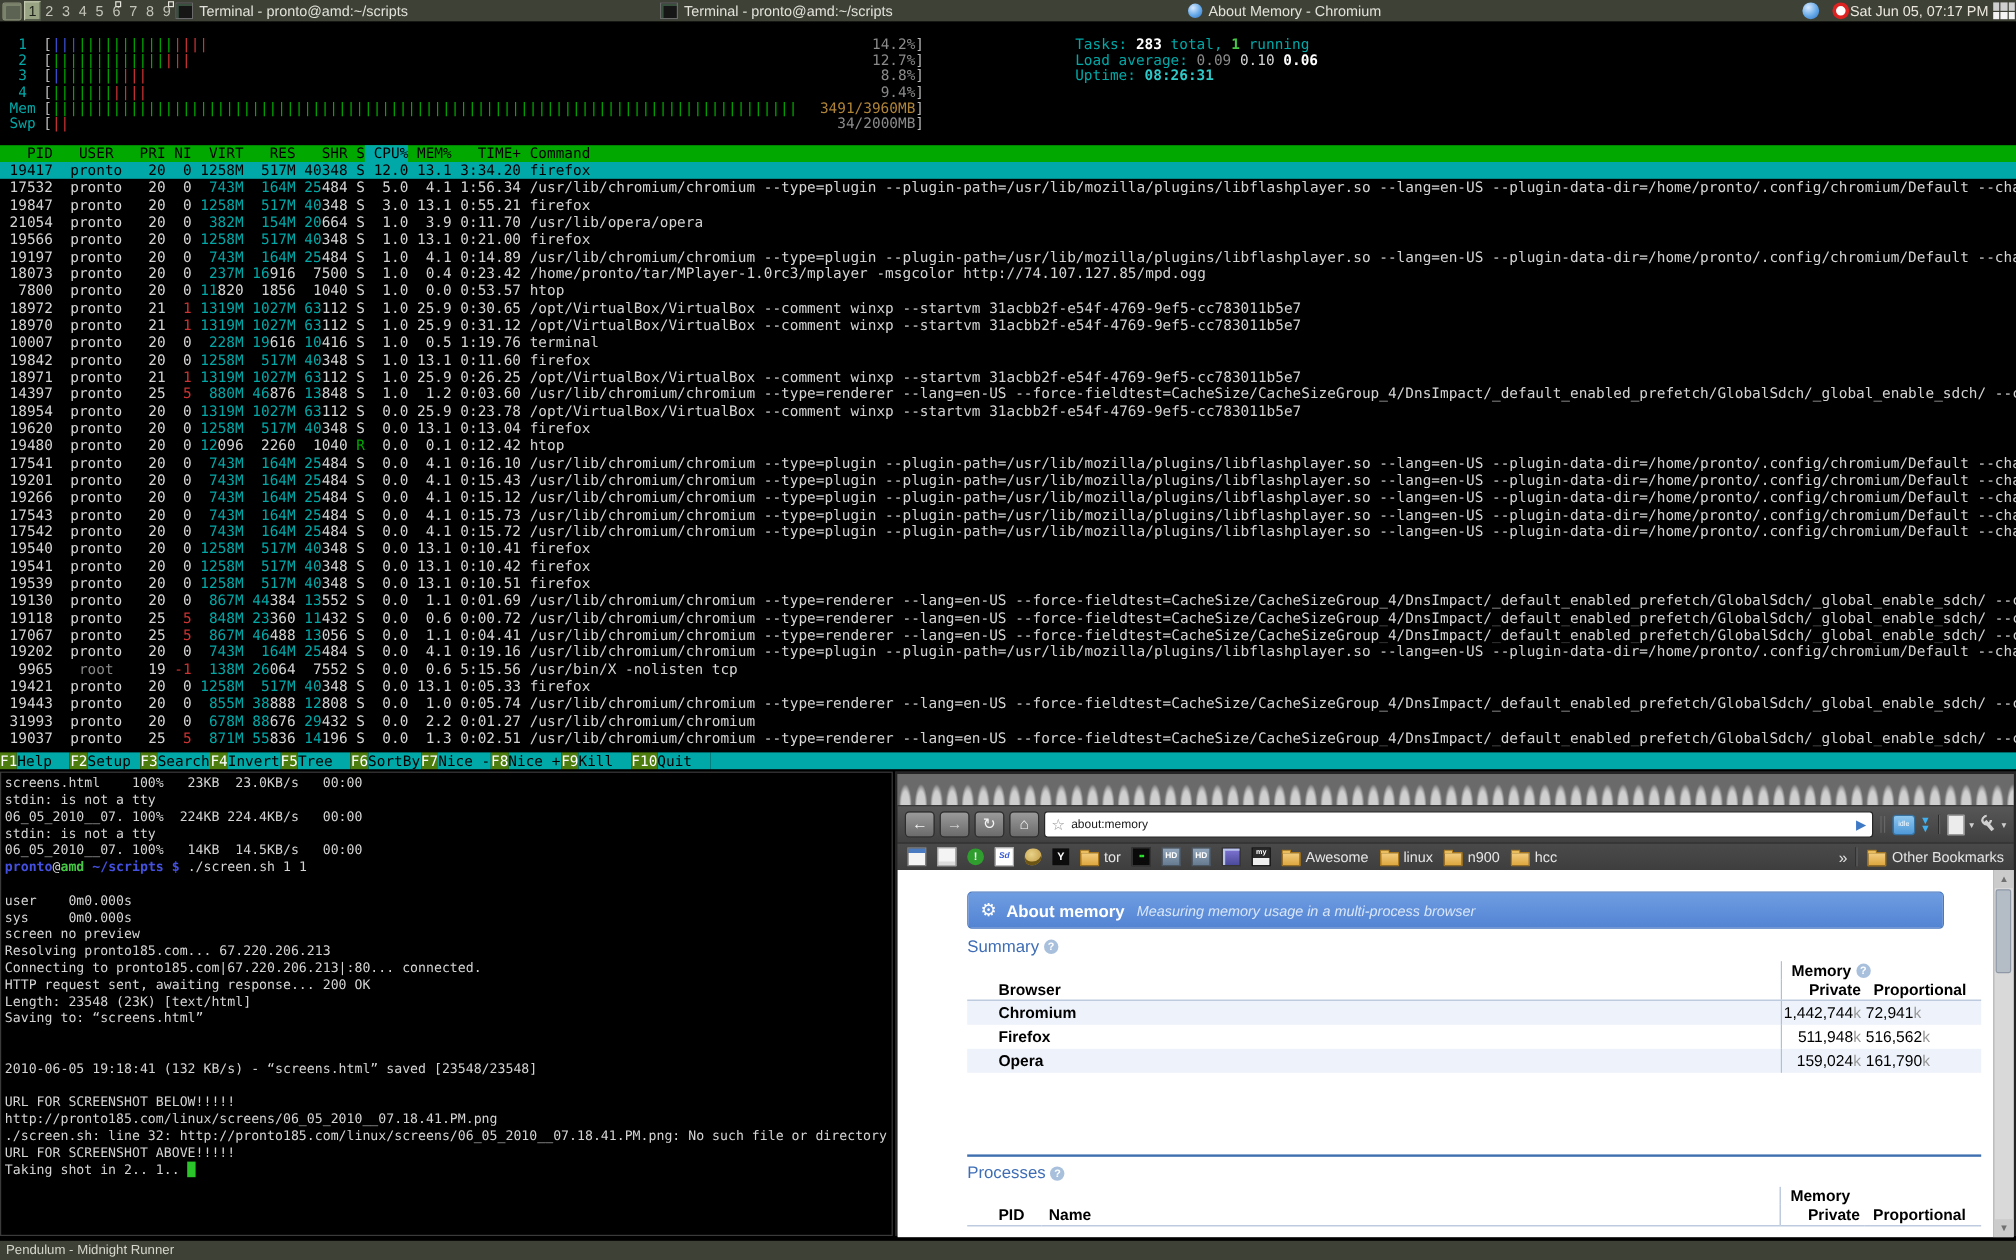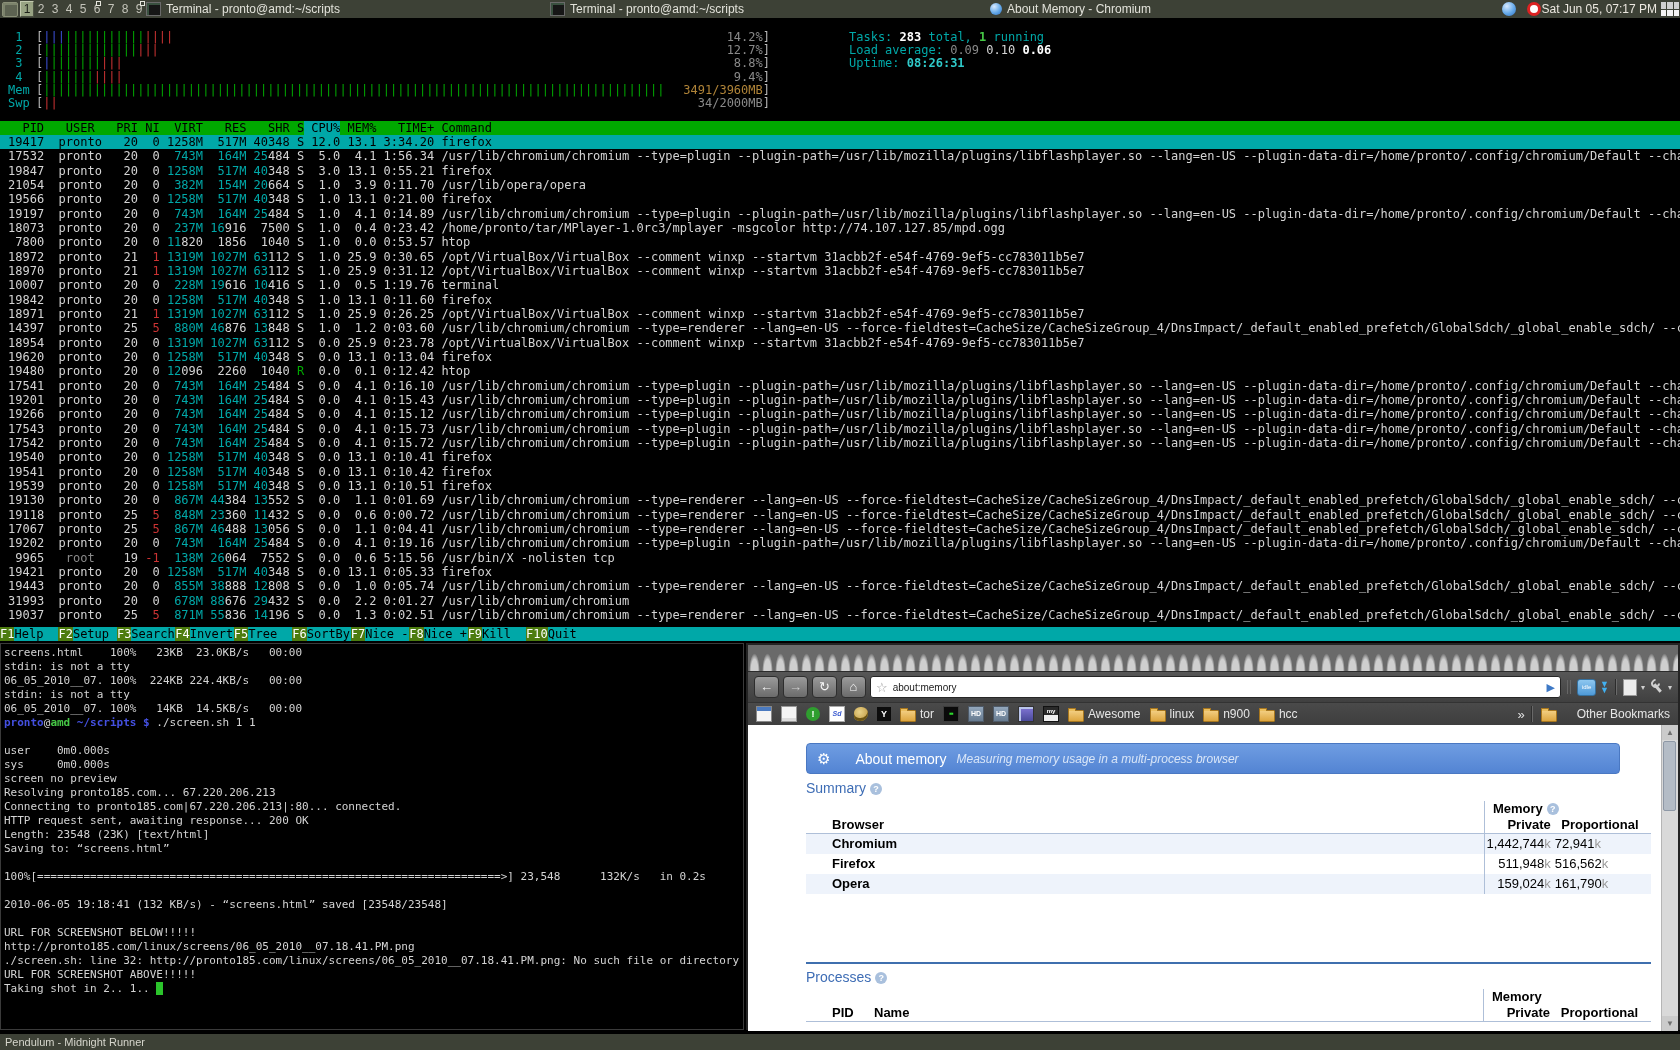--- a/index.html
+++ b/index.html
@@ -34,21 +34,21 @@
   .gridicon span:nth-child(5),.gridicon span:nth-child(6){background:#f4f4f4}
   
   #htop{position:absolute;left:0;top:18px;width:1680px;height:625px;background:#000;
         font:12px "DejaVu Sans Mono",monospace;color:#d4d4d4;overflow:hidden}
   #meters{padding:13px 0 0 8px;width:762px}
   .mrow{display:flex;height:13.2px;line-height:13.2px}
   .mlabel{width:28px;color:#00a8a8;white-space:pre}
   .mbr{color:#b8b8b8}
   .mbar{flex:1;display:flex;overflow:hidden;white-space:pre}
   .mpct{margin-left:auto;white-space:pre}
-  #tasksblock{position:absolute;left:849px;top:13px;line-height:13.2px;white-space:pre}
+  #tasksblock{position:absolute;left:896px;top:13px;line-height:13.2px;white-space:pre}
   .t-w{color:#d4d4d4}.t-wb{color:#fff;font-weight:bold}.t-c{color:#00a8a8}
   .t-cb{color:#2fc9c9;font-weight:bold}.t-g{color:#00a800}.t-gb{color:#46c846;font-weight:bold}
   .t-r{color:#c33}.t-gr{color:#8a8a8a}.t-bl{color:#3c50d8}
   .t-bb{color:#4450e0;font-weight:bold}.t-o{color:#b08438}
   .t-cur{background:#2bc42b;color:#2bc42b}
   #ptable{margin-top:11px}
   #phead{display:flex;background:#00a800;color:#000;height:14px;line-height:14px;
          padding-left:8px;white-space:pre}
   #phead .sortcol{background:#00a8a8}
   #prows{padding-left:8px}
@@ -122,28 +122,28 @@
   .fav-tv{background:linear-gradient(#8276d6,#4a4a9a);border:1px solid #333;
        box-shadow:inset 2px 2px 0 #b9c4ea}
   .fav-piano{background:linear-gradient(#2a2a2a 0 8px,#eee 8px);border:1px solid #111;color:#fff}
   .fav-piano .favtext{font-size:6px;margin-top:-6px}
   .fold{width:14px;height:10px;background:linear-gradient(#f2cd80,#dda63f);border:1px solid #a8771e;
        border-radius:1px;position:relative;margin-top:3px;flex:none}
   .fold::before{content:"";position:absolute;left:-1px;top:-3px;width:6px;height:2px;
        background:#eabe5e;border:1px solid #a8771e;border-bottom:none;border-radius:1px 1px 0 0}
   .bm-overflow{color:#e0e0e0;margin:0 6px;font-size:13px}
   .bmsep{width:1px;height:16px;background:#2e2e2e;border-right:1px solid #686868;margin-right:8px}
-  .otherbm{display:flex;align-items:center;gap:20px;white-space:nowrap}
+  .otherbm{display:flex;align-items:center;gap:5px;white-space:nowrap}
   
   .content{position:relative;height:306px;background:#fff;overflow:hidden;color:#000;font-size:13px}
   .banner{position:absolute;left:58px;top:18px;width:814px;height:31px;border-radius:4px;
        background:linear-gradient(#6f9de2,#5384d3);border:1px solid #4a78c2;box-sizing:border-box;
        display:flex;align-items:center;color:#fff}
   .gear{margin-left:10px;font-size:15px;line-height:15px}
-  .btitle{font-weight:normal;font-size:14px;margin-left:25px}
+  .btitle{font-weight:bold;font-size:14px;margin-left:8px}
   .bsub{font-style:italic;font-size:12px;color:#d9e6f8;margin-left:10px}
   .sechead{position:absolute;left:58px;color:#3e6db5;font-size:14px}
   #sum-head{top:55px}#proc-head{top:244px}
   .qicon{display:inline-block;width:12px;height:12px;border-radius:50%;background:#a9c0dd;color:#fff;
        font-size:9px;font-weight:bold;text-align:center;line-height:12px;vertical-align:1px;margin-left:4px}
   table.memtable{position:absolute;left:58px;width:845px;border-collapse:collapse;font-size:13px}
   #sumtable{top:76px}#proctable{top:264px}
   .memtable th,.memtable td{padding:0;font-weight:normal}
   .bcol{width:688px;text-align:left;padding-left:26px !important}
   .pidcol{width:36px;text-align:left;padding-left:26px !important}
@@ -329,21 +329,20 @@
     <div class="tline">&nbsp;</div>
     <div class="tline"><span class="t-w">user    0m0.000s</span></div>
     <div class="tline"><span class="t-w">sys     0m0.000s</span></div>
     <div class="tline"><span class="t-w">screen no preview</span></div>
     <div class="tline"><span class="t-w">Resolving pronto185.com... 67.220.206.213</span></div>
     <div class="tline"><span class="t-w">Connecting to pronto185.com|67.220.206.213|:80... connected.</span></div>
     <div class="tline"><span class="t-w">HTTP request sent, awaiting response... 200 OK</span></div>
     <div class="tline"><span class="t-w">Length: 23548 (23K) [text/html]</span></div>
     <div class="tline"><span class="t-w">Saving to: “screens.html”</span></div>
     <div class="tline">&nbsp;</div>
-    <div class="tline"><span class="t-w">100%[======================================================================&gt;] 23,548      132K/s   in 0.2s</span></div>
     <div class="tline">&nbsp;</div>
     <div class="tline"><span class="t-w">2010-06-05 19:18:41 (132 KB/s) - “screens.html” saved [23548/23548]</span></div>
     <div class="tline">&nbsp;</div>
     <div class="tline"><span class="t-w">URL FOR SCREENSHOT BELOW!!!!!</span></div>
     <div class="tline"><span class="t-w">http://pronto185.com/linux/screens/06_05_2010__07.18.41.PM.png</span></div>
     <div class="tline"><span class="t-w">./screen.sh: line 32: http://pronto185.com/linux/screens/06_05_2010__07.18.41.PM.png: No such file or directory</span></div>
     <div class="tline"><span class="t-w">URL FOR SCREENSHOT ABOVE!!!!!</span></div>
     <div class="tline"><span class="t-w">Taking shot in 2.. 1.. </span><span class="t-cur"> </span></div>
   </div>
 

